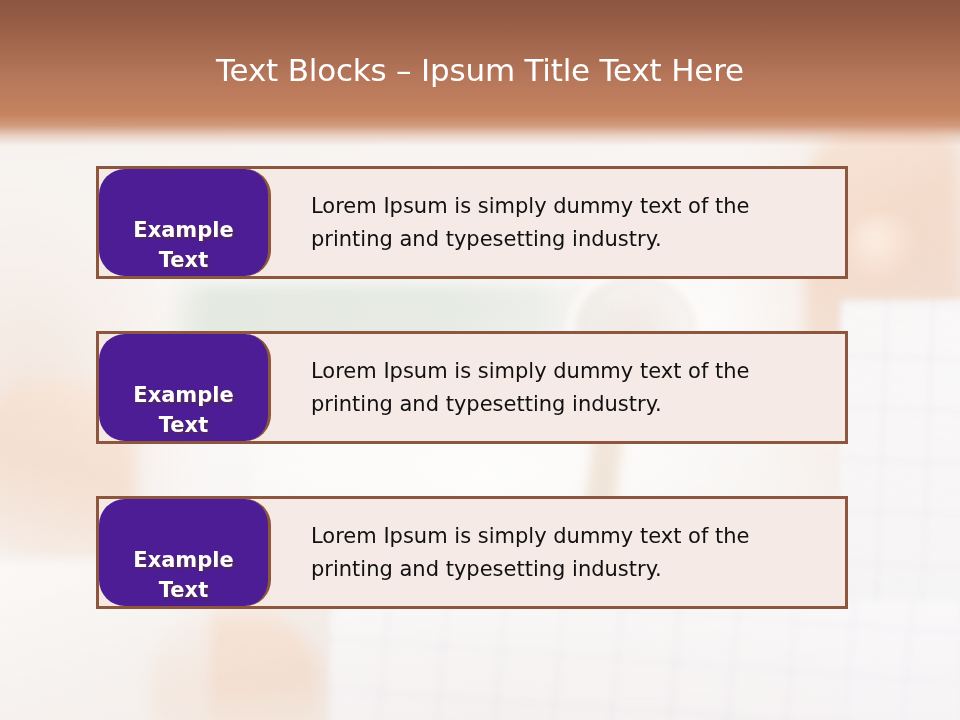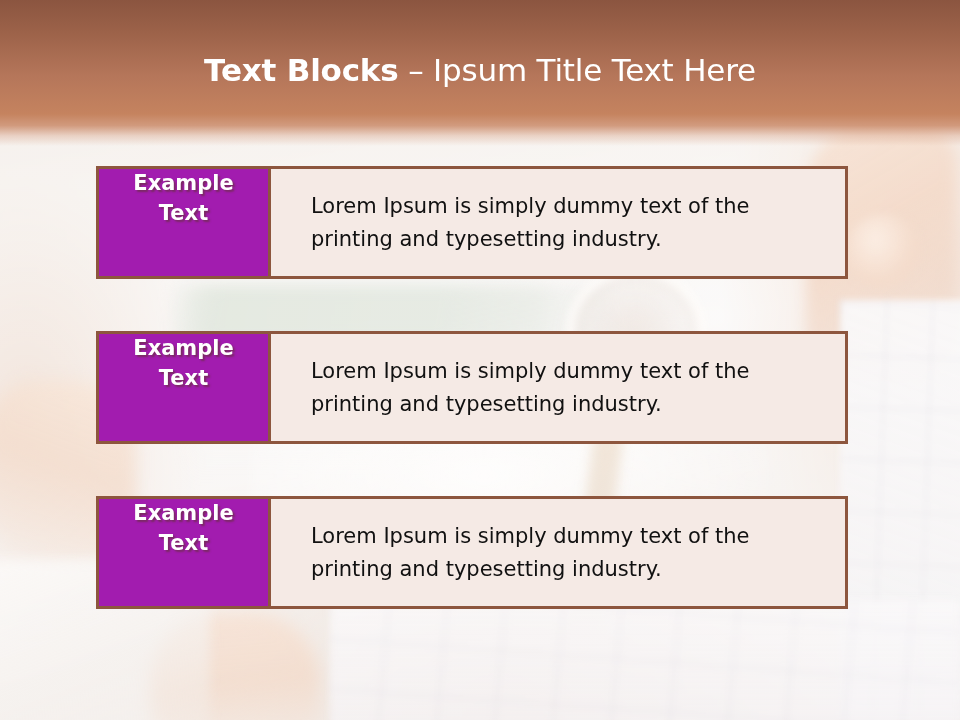--- a/index.html
+++ b/index.html
@@ -179,21 +179,21 @@
     position: absolute;
     left: 0; top: 52px;
     width: 960px;
     text-align: center;
     color: #ffffff;
     font-family: "DejaVu Sans", "Liberation Sans", sans-serif;
     font-size: 31px;
     letter-spacing: -0.2px;
     white-space: nowrap;
   }
-  .slide-title .t-bold { font-weight: 700; }
+  .slide-title .t-bold { font-weight: 400; }
   .slide-title .t-rest { font-weight: 400; }
 
   
   .blocks {
     position: absolute;
     left: 96px;
     top: 166px;
     width: 752px;
   }
   .text-block {
@@ -202,26 +202,27 @@
     width: 752px;
     height: 113px;
     box-sizing: border-box;
     border: 3px solid #8d563e;
     margin-bottom: 52px;
     background: #f4e9e3;
   }
   .block-label {
     flex: 0 0 172px;
     box-sizing: border-box;
-    background: #a21caf;
+    background: #4c1d95;
     border-right: 3px solid #8d563e;
     display: flex;
-    align-items: flex-start;
+    align-items: flex-end;
     justify-content: center;
     text-align: center;
+    border-radius: 26px;
   }
   .block-label-text {
     color: #ffffff;
     font-family: "DejaVu Sans", "Liberation Sans", sans-serif;
     font-weight: 700;
     font-size: 21px;
     line-height: 1.42;
     text-shadow: 2px 2px 2px rgba(90,52,34,0.55);
     padding: 0 6px;
   }

